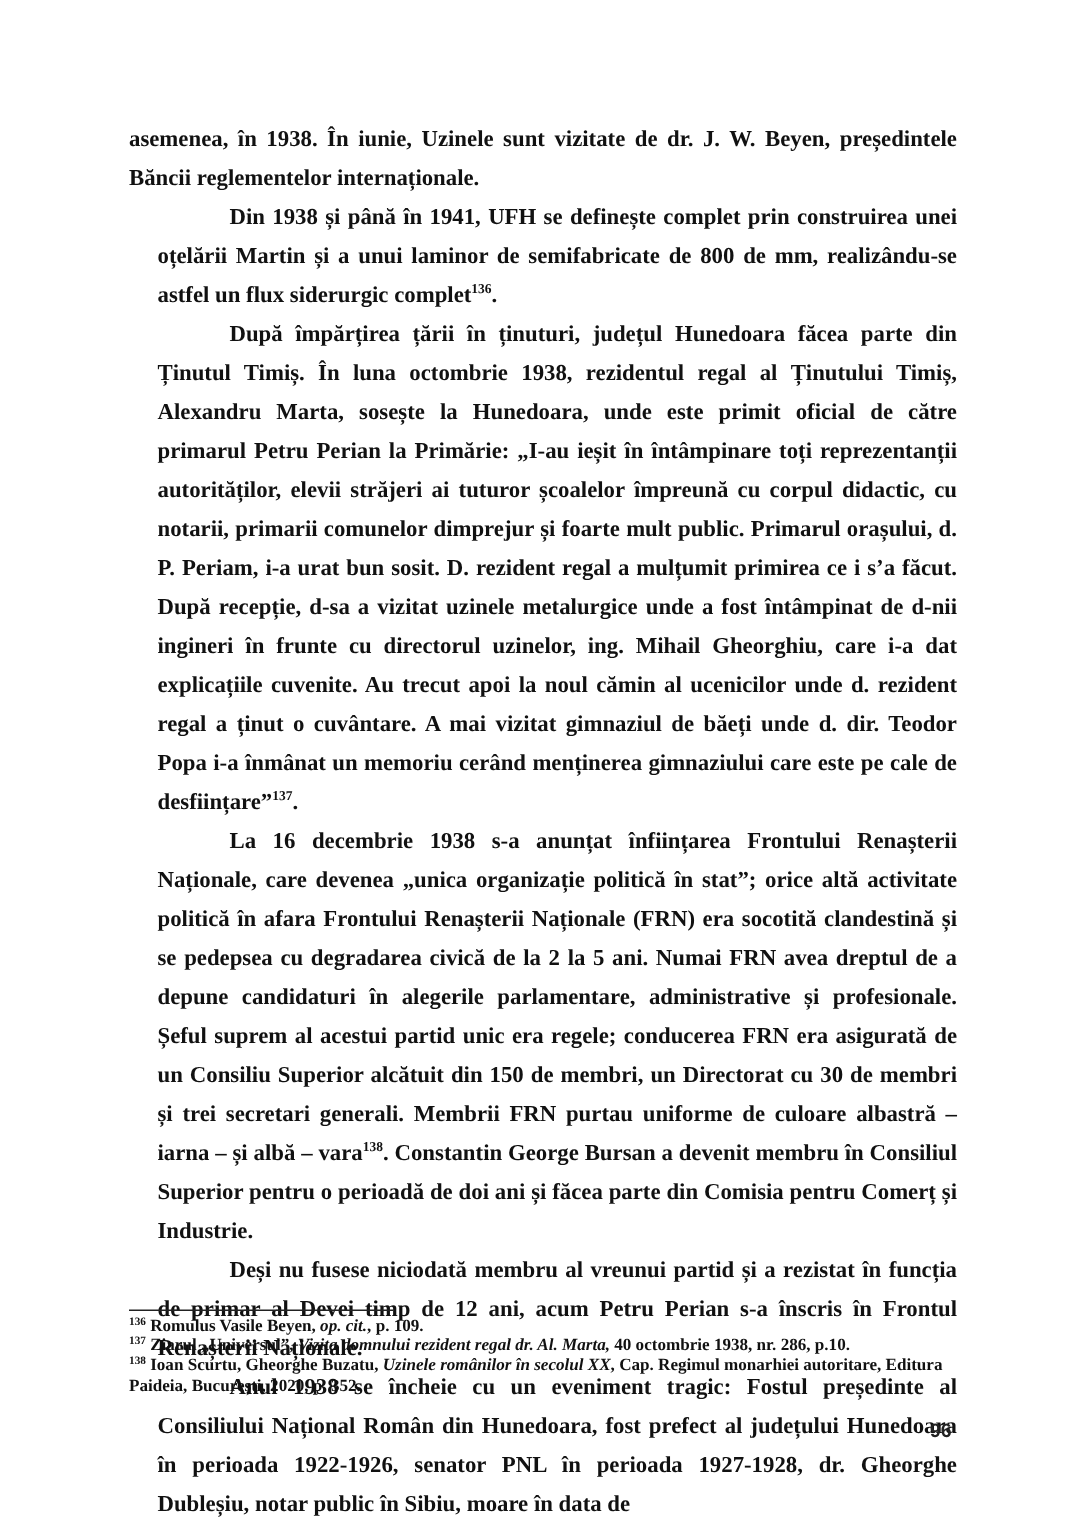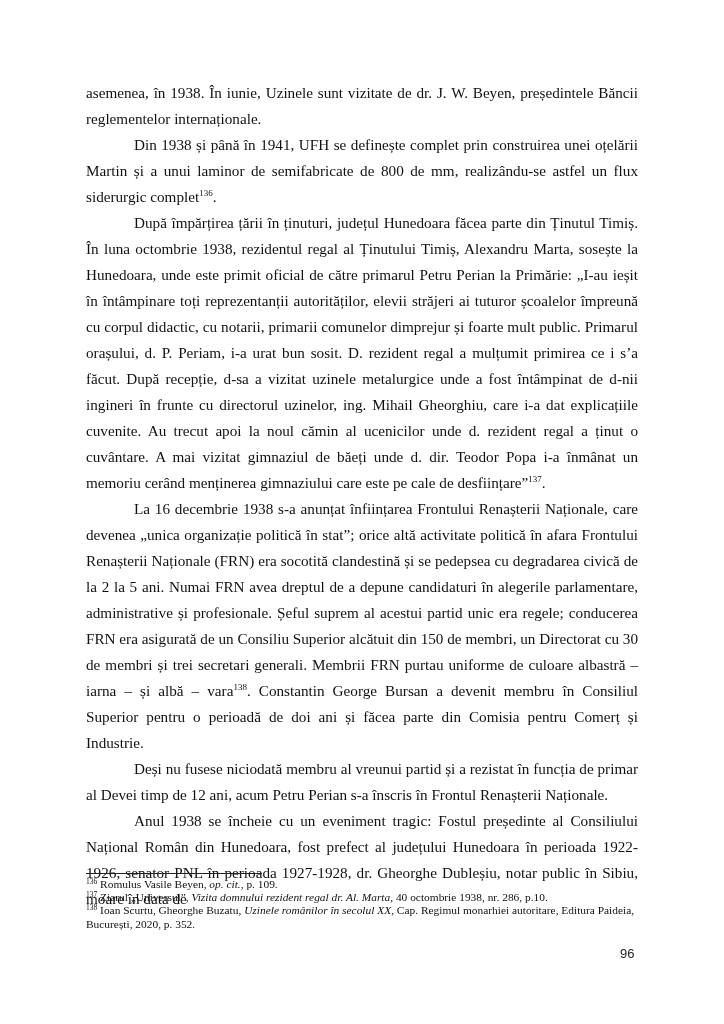--- a/index.html
+++ b/index.html
@@ -1,24 +1,24 @@
 <!DOCTYPE html>
 <html><head>
 <meta charset="utf-8">
 <style>
   html, body { margin: 0; padding: 0; background: #ffffff; }
   body { width: 724px; height: 1024px; position: relative; overflow: hidden; }
-  .page { position: absolute; left: 0; top: 0; width: 724px; height: 1024px; background: #fff; }
+  .page { position: absolute; left: 0; top: 0; width: 724px; height: 1024px; background: #fff; font-weight: bold; }
   .body-text {
     position: absolute; left: 86px; top: 80px; width: 552px;
     font-family: "Liberation Serif", serif; font-size: 15.2px; line-height: 26px;
     color: #111; text-align: justify;
   }
   .body-text p { margin: 0; text-indent: 0; }
-  .body-text p.indent { text-indent: 48px; }
+  .body-text p.indent { text-indent: 48px; margin-left: 19px; }
   sup { font-size: 9px; line-height: 0; vertical-align: 6px; }
   .fn-rule { position: absolute; left: 86px; top: 873px; width: 176px; height: 1px; background: #222; }
   .footnotes {
     position: absolute; left: 86px; top: 878px; width: 556px;
     font-family: "Liberation Serif", serif; font-size: 11.4px; line-height: 13.2px; color: #111;
   }
   .footnotes p { margin: 0; }
   .footnotes sup { font-size: 7.5px; vertical-align: 4px; }
   .page-number {
     position: absolute; left: 620px; top: 946px;

